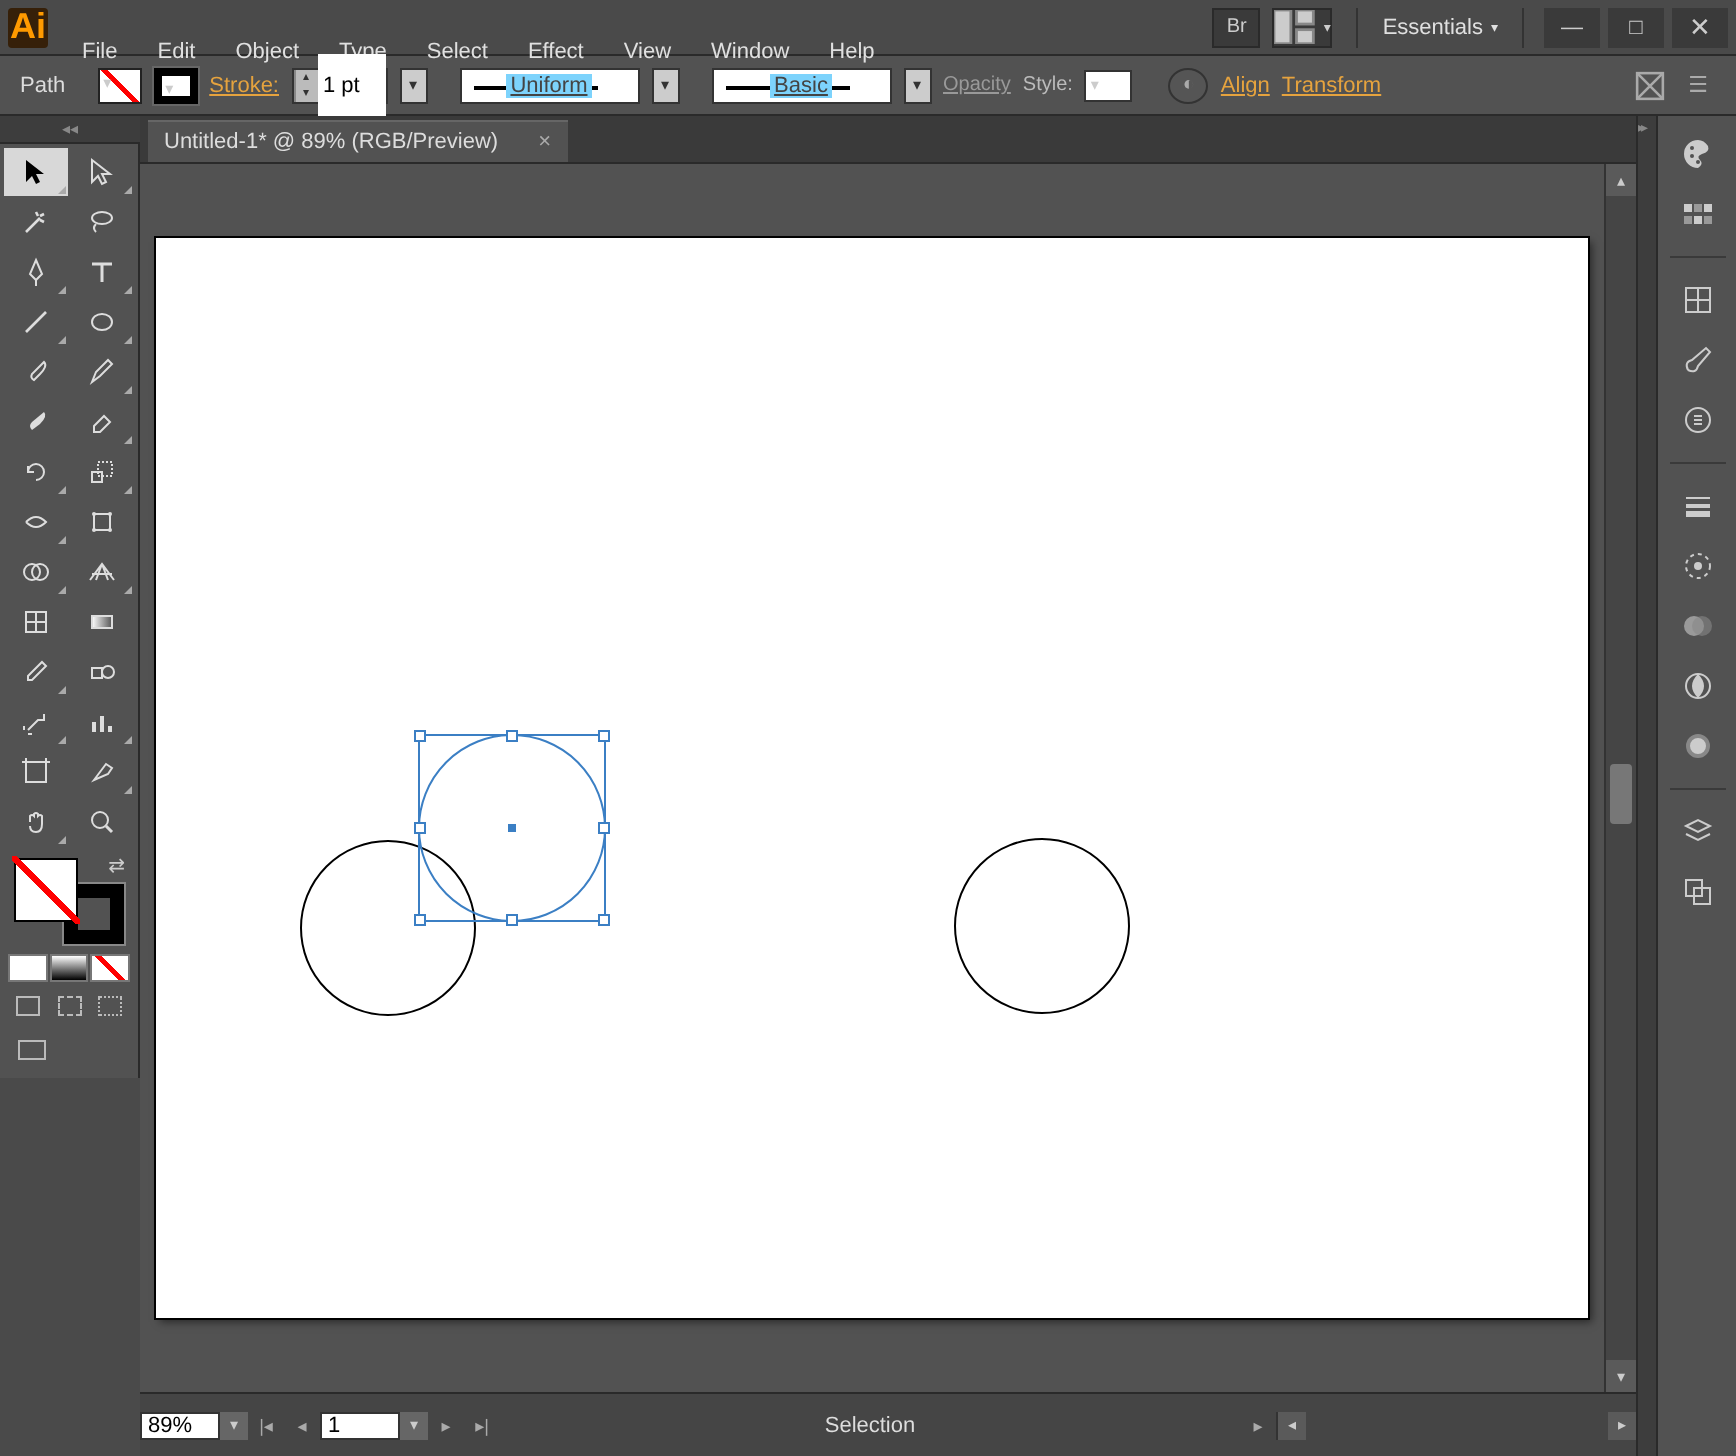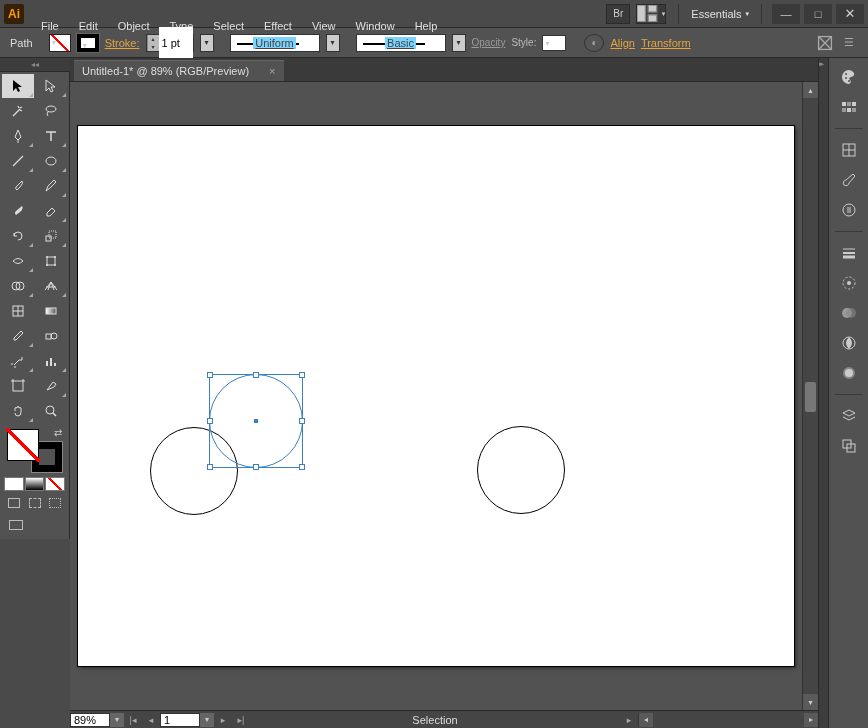--- a/index.html
+++ b/index.html
@@ -1,20 +1,20 @@
 <!DOCTYPE html>
 <html><head>
 <meta charset="utf-8">
 <style>
   * { margin: 0; padding: 0; box-sizing: border-box; font-family: Tahoma, Arial, sans-serif; font-size: 11px; user-select: none; }
   body { width: 868px; height: 728px; background: #4a4a4a; overflow: hidden; position: relative; }
   
   
   .titlebar { height: 28px; background: #4a4a4a; display: flex; align-items: center; padding: 0 4px; border-bottom: 1px solid #2a2a2a; }
-  .app-logo { width: 20px; height: 20px; background: #362009; color: #ff9a00; font-weight: bold; font-size: 12px; display: flex; align-items: center; justify-content: center; margin-right: 8px; border-radius: 2px;}
+  .app-logo { width: 20px; height: 20px; background: #362009; color: #ff9a00; font-weight: bold; font-size: 18px; display: flex; align-items: center; justify-content: center; margin-right: 8px; border-radius: 2px;}
   .menu { display: flex; gap: 2px; }
   .menu-item { color: #e0e0e0; padding: 4px 9px; cursor: pointer; margin-top: 24px; }
   .titlebar-spacer { flex: 1; }
   .mini-icons { display:flex; gap:6px; align-items:center; margin-right:12px;}
   .mini-btn { width:24px; height:20px; background:#3a3a3a; border:1px solid #2a2a2a; display:flex; align-items:center; justify-content:center; color:#ccc; font-size:10px;}
   .layout-btn { width:30px; height:20px; background:#3a3a3a; border:1px solid #2a2a2a; display:flex; align-items:center; justify-content:center;}
   .workspace-switcher { color: #e0e0e0; padding: 4px 12px; border-left:1px solid #333; border-right:1px solid #333; display:flex; align-items:center; gap:4px;}
   .window-controls { display: flex; gap: 4px; margin-left:10px;}
   .win-btn { width: 28px; height: 20px; background: #3a3a3a; display: flex; align-items: center; justify-content: center; color: #ccc; }
   .win-btn.close { font-size:13px;}
@@ -87,21 +87,21 @@
   .artboard { width:716px; height:540px; background:#fff; box-shadow:0 0 0 1px #000, 2px 2px 4px rgba(0,0,0,.5); position:relative;}
   
   
   .circle { position:absolute; border:1px solid #000; border-radius:50%; }
   .sel-box { position:absolute; border:1px solid #3b7fc4;}
   .sel-circle { position:absolute; border:1px solid #3b7fc4; border-radius:50%;}
   .handle { position:absolute; width:6px; height:6px; background:#fff; border:1px solid #3b7fc4; margin:-3px;}
   .center-dot { position:absolute; width:4px; height:4px; background:#3b7fc4; margin:-2px;}
   
   
-  .statusbar { height: 18px; background: #454545; display: flex; align-items: center; border-top:1px solid #2a2a2a; color:#ccc; font-size:10px;}
+  .statusbar { height: 32px; background: #454545; display: flex; align-items: center; border-top:1px solid #2a2a2a; color:#ccc; font-size:10px;}
   .zoom-field { width:40px; height:14px; background:#fff; color:#000; border:1px solid #333; padding:0 3px; display:flex; align-items:center;}
   .nav-btn { width:18px; display:flex; align-items:center; justify-content:center; color:#aaa; font-size:9px;}
   .page-field { width:40px; height:14px; background:#fff; color:#000; border:1px solid #333; padding:0 3px; display:flex; align-items:center;}
   .sb-dd{ width:14px; background:#666; display:flex; align-items:center; justify-content:center; font-size:8px; height:14px;}
   .status-text { flex:1; text-align:center; color:#ddd;}
   .hscroll { flex:0 0 180px; height:14px; background:#454545; position:relative; border-left:1px solid #333;}
   .hscroll .harrow{ position:absolute; top:0; width:14px; height:14px; background:#5a5a5a; display:flex; align-items:center; justify-content:center; font-size:8px; color:#ccc;}
   .hscroll .harrow.l{left:0;} .hscroll .harrow.r{right:0;}
 
   

